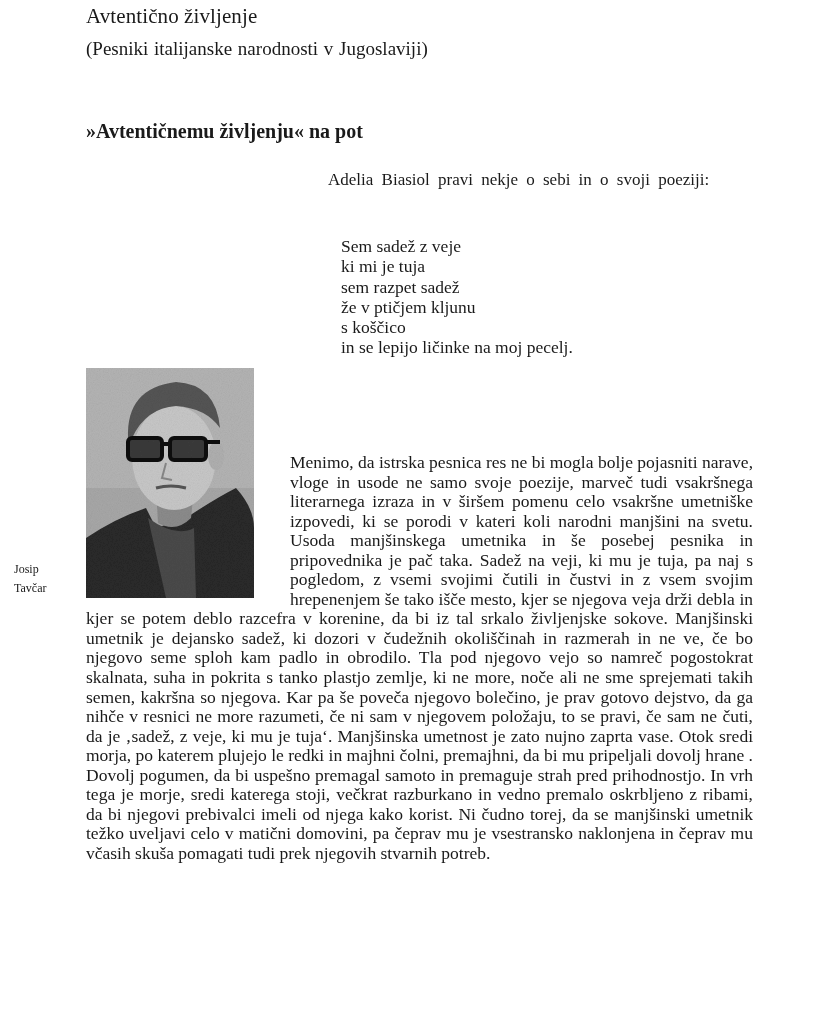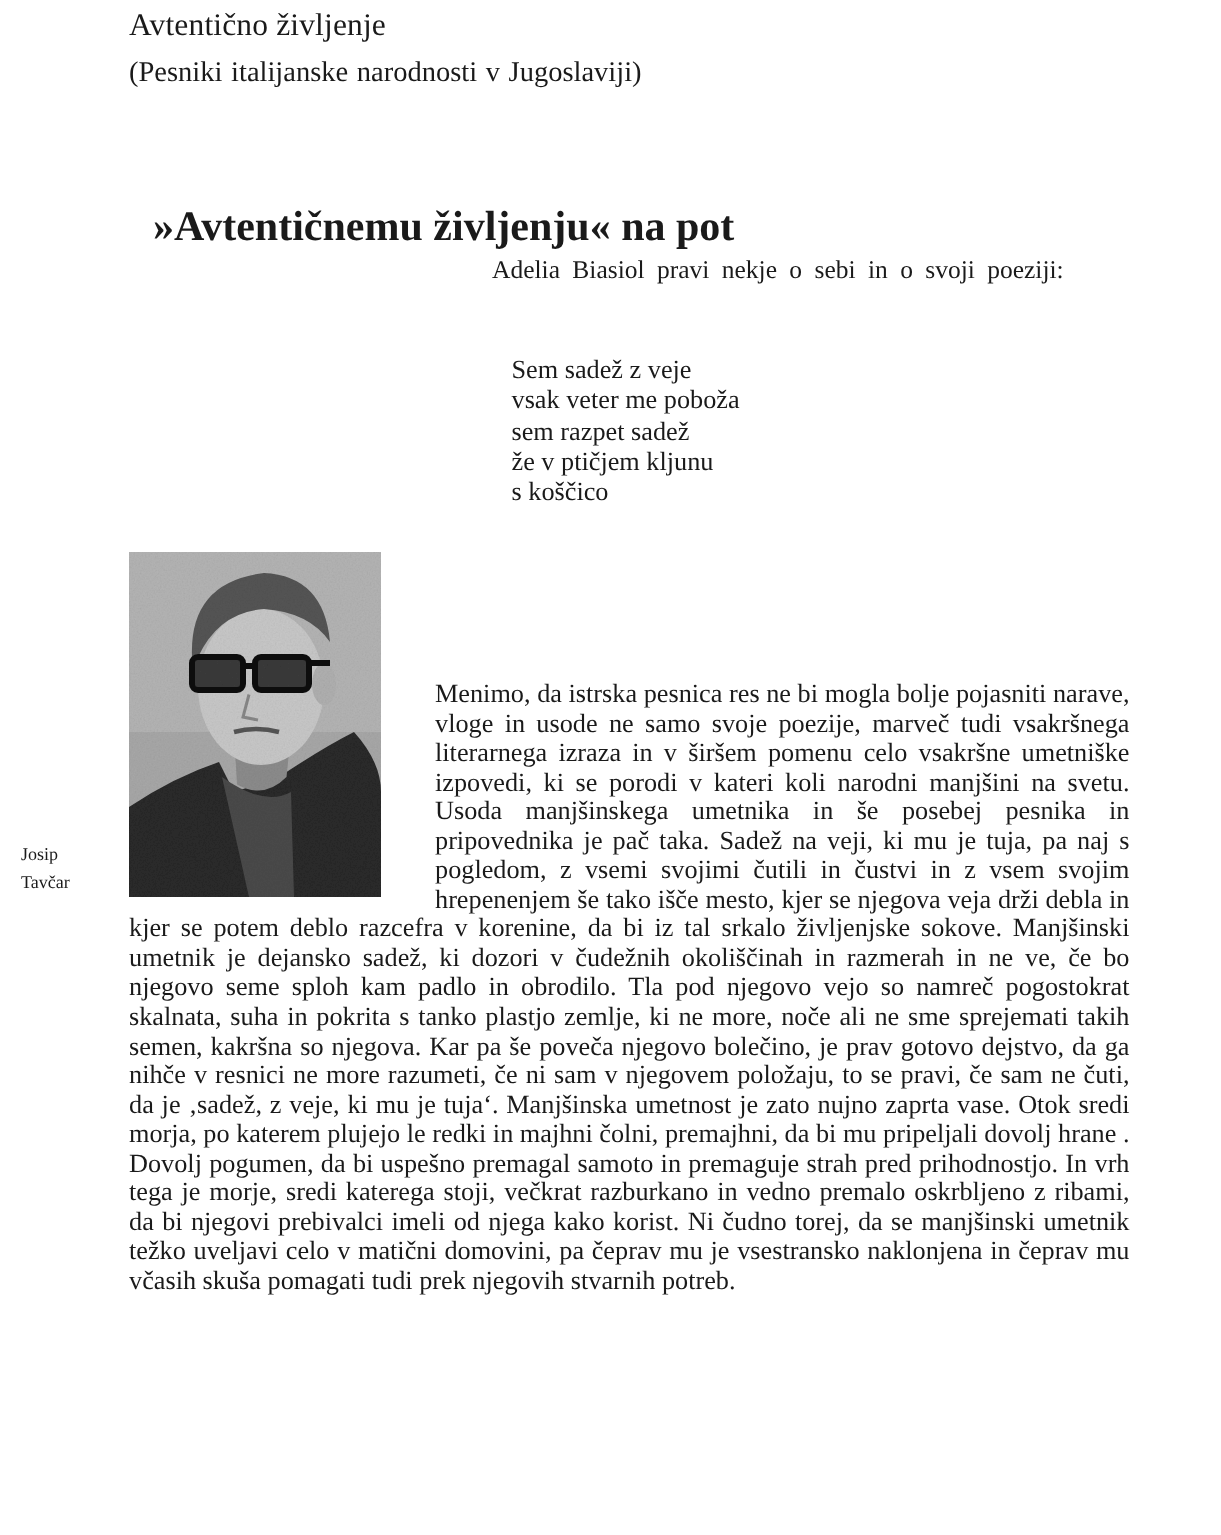--- a/index.html
+++ b/index.html
@@ -29,23 +29,23 @@
       left: 86px;
       top: 38px;
       font-size: 19px;
       margin: 0;
       word-spacing: 1px;
     }
     .section-heading {
       position: absolute;
       left: 86px;
       top: 120px;
-      font-size: 28px;
+      font-size: 20px;
       font-weight: bold;
-      margin: 16px;
+      margin: 0;
     }
     .intro {
       position: absolute;
       left: 290px;
       top: 170px;
       width: 462px;
       font-size: 17px;
       line-height: 20px;
       text-align: justify;
       text-indent: 38px;
@@ -110,24 +110,25 @@
 
 <h1 class="page-title">Avtentično življenje</h1>
 <p class="page-subtitle">(Pesniki italijanske narodnosti v Jugoslaviji)</p>
 
 <h2 class="section-heading">»Avtentičnemu življenju« na pot</h2>
 
 <p class="intro">Adelia Biasiol pravi nekje o sebi in o svoji poeziji:</p>
 
 <ul class="poem">
   <li>Sem sadež z veje</li>
-  <li>vsak veter me poboža</li>
+  <li>ki mi je tuja</li>
   <li>sem razpet sadež</li>
   <li>že v ptičjem kljunu</li>
   <li>s koščico</li>
+  <li>in se lepijo ličinke na moj pecelj.</li>
 </ul>
 
 <div class="photo">
   <svg viewBox="0 0 168 230" preserveAspectRatio="none">
     <defs>
       <filter id="grain" x="0" y="0" width="100%" height="100%">
         <feTurbulence type="fractalNoise" baseFrequency="0.9" numOctaves="2" result="n"></feTurbulence>
         <feColorMatrix type="saturate" values="0"></feColorMatrix>
         <feComponentTransfer>
             <feFuncA type="linear" slope="0.25"></feFuncA>

